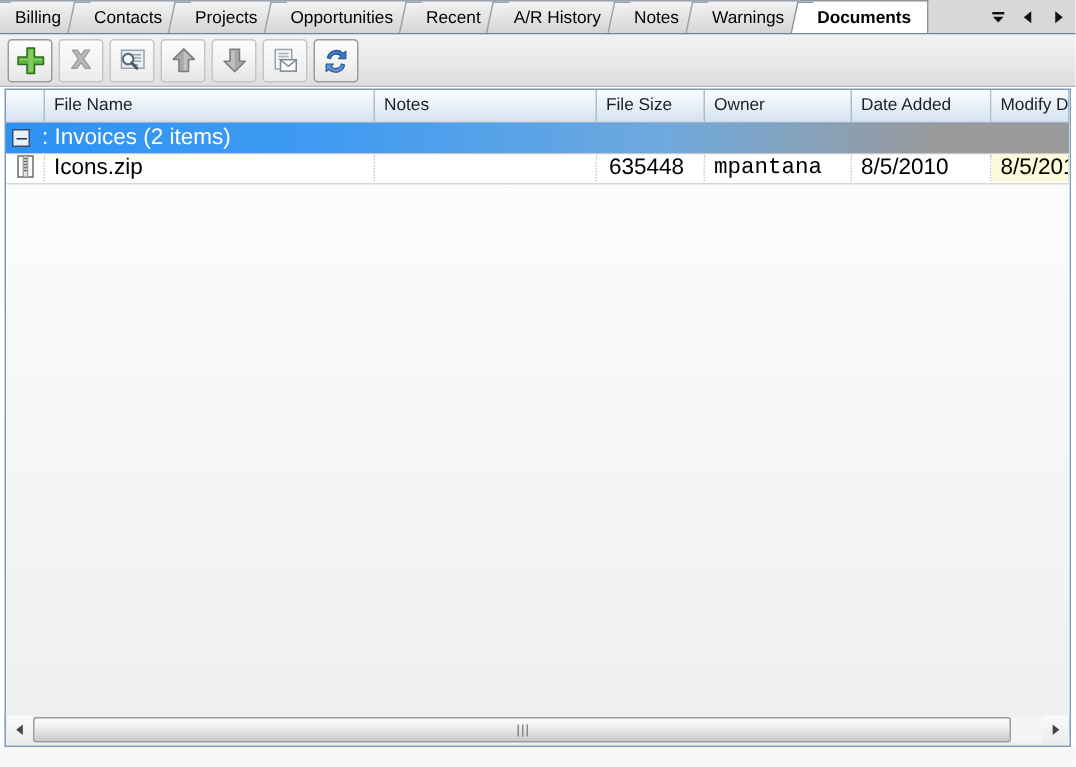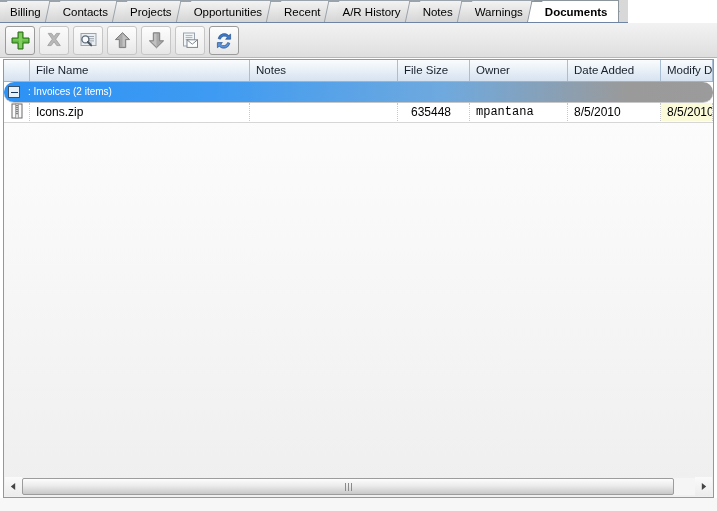--- a/index.html
+++ b/index.html
@@ -15,21 +15,21 @@
     font-family: "Liberation Sans", sans-serif;
     font-size: 11.5px;
     color: #000000;
     -webkit-font-smoothing: none;
   }
 
   
   .tabstrip {
     position: absolute;
     left: 0; top: 0;
-    width: 628px; height: 23px;
+    width: 717px; height: 23px;
     background: #d8d8d8;
     border-bottom: 1px solid #6e84a3;
     box-sizing: border-box;
     overflow: hidden;
   }
   .tabs-wrap {
     position: absolute;
     left: 0; top: 0;
     height: 23px;
     white-space: nowrap;
@@ -175,24 +175,23 @@
   }
 
   
   .group-row {
     position: relative;
     height: 20px;
     line-height: 20px;
     background: linear-gradient(to right, #2d92f5 0%, #3f9bf2 30%, #6fa9de 62%, #9a9a9a 88%, #9b9b9b 100%);
     border-bottom: 1px solid #c8c8c8;
     color: #ffffff;
-    font-size: 10px;
+    font-size: 15px;
     white-space: nowrap;
     cursor: default;
-    border-radius: 10px;
   }
   .grp-toggle {
     position: absolute;
     left: 4px; top: 4px;
     width: 12px; height: 12px;
     background: #e8f0f8;
     border: 1px solid #39506b;
     box-sizing: border-box;
     display: flex;
     align-items: center;
@@ -217,21 +216,21 @@
     white-space: nowrap;
     font-size: 0;
     border-bottom: 1px solid #d6d6d6;
     background: #ffffff;
     cursor: default;
   }
   .dcell {
     display: inline-block;
     height: 18px;
     line-height: 18px;
-    font-size: 12px;
+    font-size: 15px;
     color: #000;
     box-sizing: border-box;
     border-right: 1px dotted #c9c9c9;
     padding-left: 6px;
     overflow: hidden;
     vertical-align: top;
     cursor: default;
   }
   .dcell.num { text-align: center; padding-right: 7px; padding-left: 2px; }
   .dcell.icon { padding-left: 0; text-align: center; }

